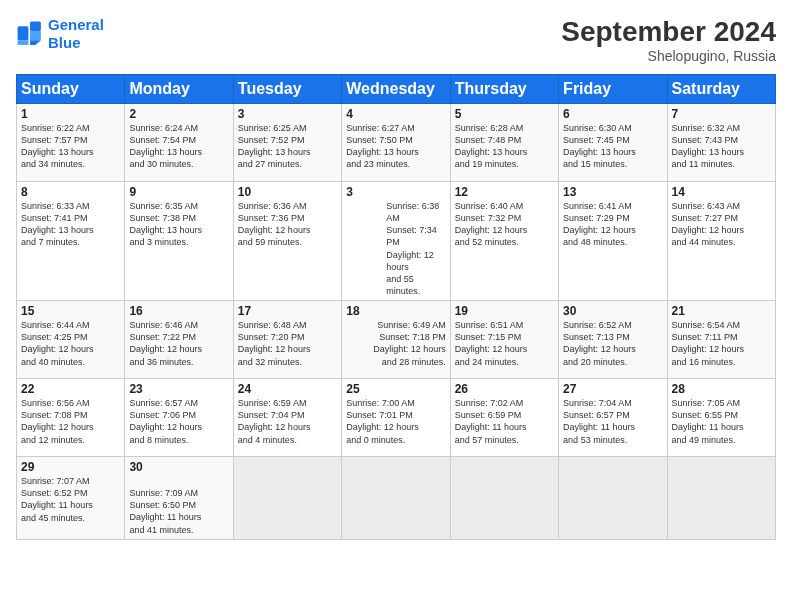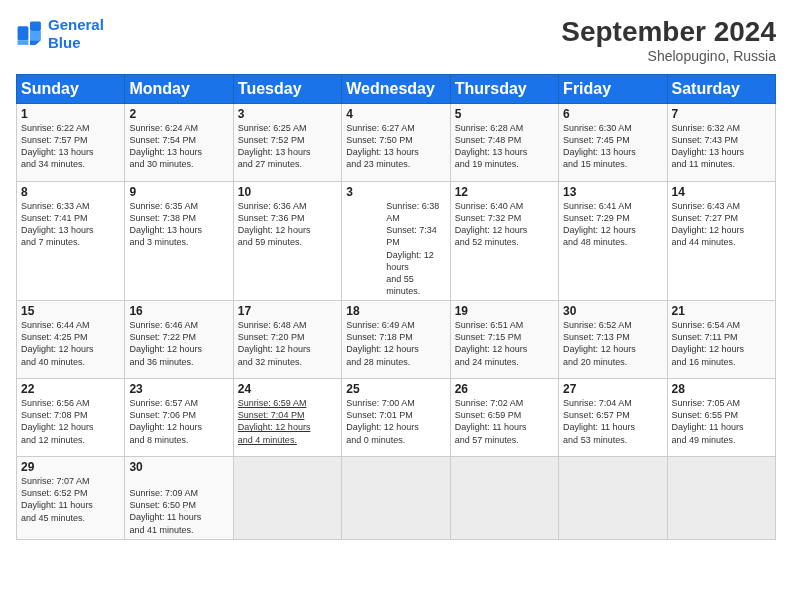--- a/index.html
+++ b/index.html
@@ -251,21 +251,21 @@
           </td>
           <td>
             <span class="day-num">17</span>
             <div class="day-info" style="white-space: pre-line;">Sunrise: 6:48 AM
 Sunset: 7:20 PM
 Daylight: 12 hours
 and 32 minutes.</div>
           </td>
           <td>
             <span class="day-num">18</span>
-            <div class="day-info" style="white-space: pre-line;">Sunrise: 6:49 AM
+            <div class="day-info" style="white-space: pre-line; text-align: right;">Sunrise: 6:49 AM
 Sunset: 7:18 PM
 Daylight: 12 hours
 and 28 minutes.</div>
           </td>
           <td>
             <span class="day-num">19</span>
             <div class="day-info" style="white-space: pre-line;">Sunrise: 6:51 AM
 Sunset: 7:15 PM
 Daylight: 12 hours
 and 24 minutes.</div>
@@ -295,21 +295,21 @@
           </td>
           <td>
             <span class="day-num">23</span>
             <div class="day-info" style="white-space: pre-line;">Sunrise: 6:57 AM
 Sunset: 7:06 PM
 Daylight: 12 hours
 and 8 minutes.</div>
           </td>
           <td>
             <span class="day-num">24</span>
-            <div class="day-info" style="white-space: pre-line; text-decoration: underline;">Sunrise: 6:59 AM
+            <div class="day-info" style="white-space: pre-line;">Sunrise: 6:59 AM
 Sunset: 7:04 PM
 Daylight: 12 hours
 and 4 minutes.</div>
           </td>
           <td>
             <span class="day-num">25</span>
             <div class="day-info" style="white-space: pre-line;">Sunrise: 7:00 AM
 Sunset: 7:01 PM
 Daylight: 12 hours
 and 0 minutes.</div>

